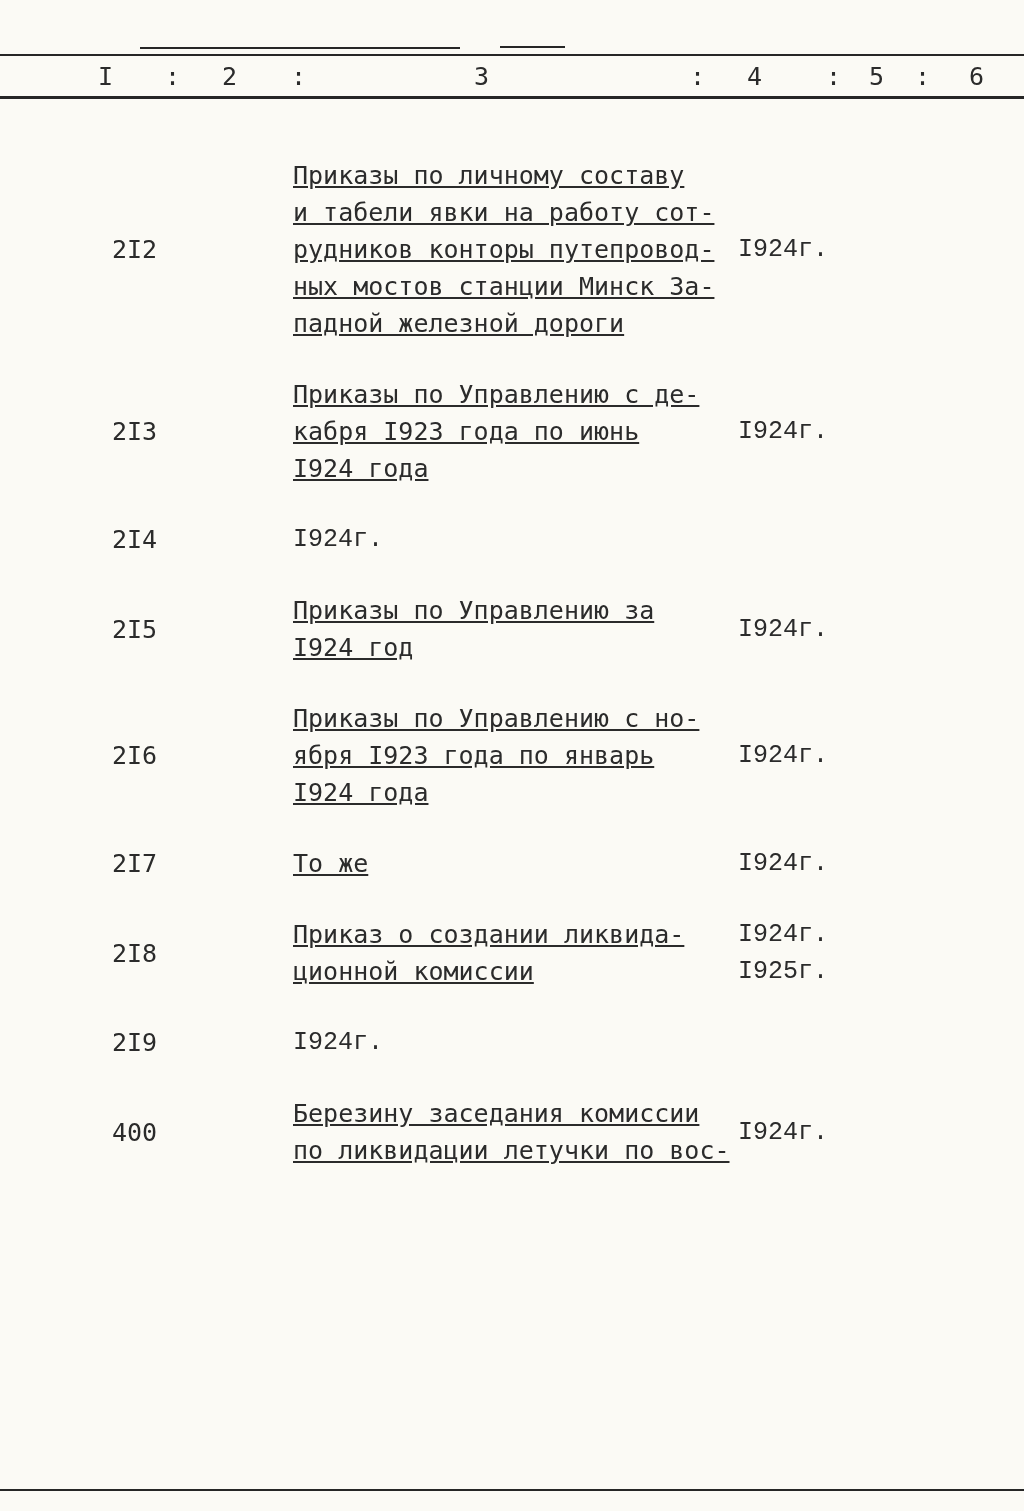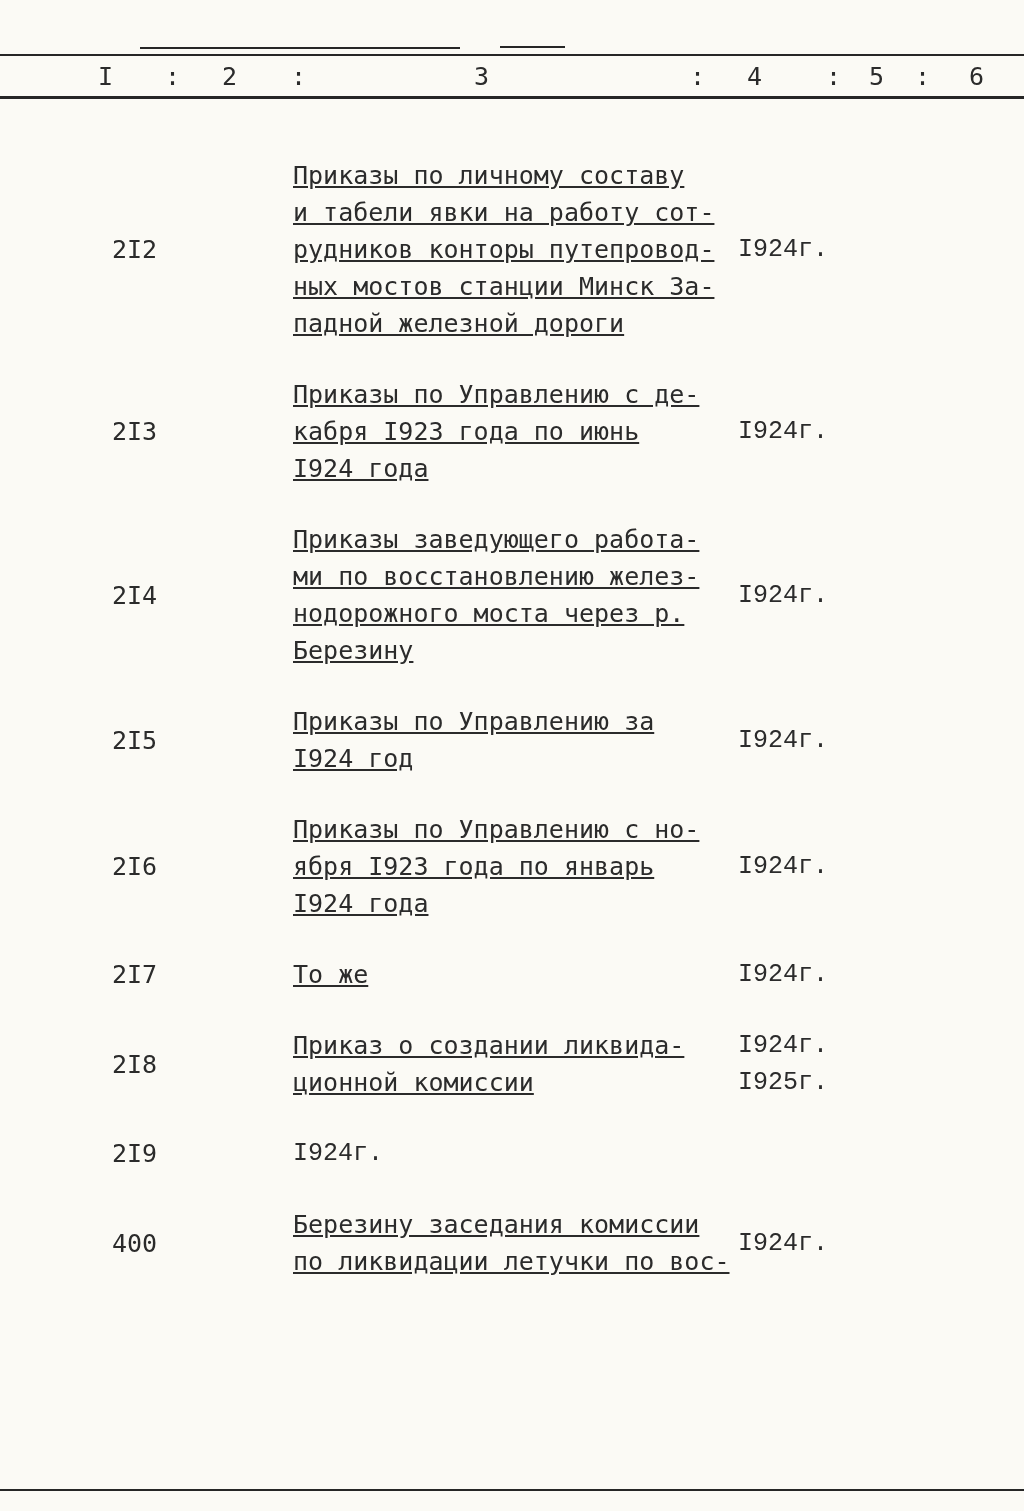--- a/index.html
+++ b/index.html
@@ -123,24 +123,20 @@
     <div class="entry">
       <div class="col-num">2I3</div>
       <div class="col-desc">Приказы по Управлению с де-
 кабря I923 года по июнь
 I924 года</div>
       <div class="col-year">I924г.</div>
     </div>
 
     <div class="entry">
       <div class="col-num">2I4</div>
-      <div class="col-desc">Приказы заведующего работа-
-ми по восстановлению желез-
-нодорожного моста через р.
-Березину</div>
       <div class="col-year">I924г.</div>
     </div>
 
     <div class="entry">
       <div class="col-num">2I5</div>
       <div class="col-desc">Приказы по Управлению за
 I924 год</div>
       <div class="col-year">I924г.</div>
     </div>
 

